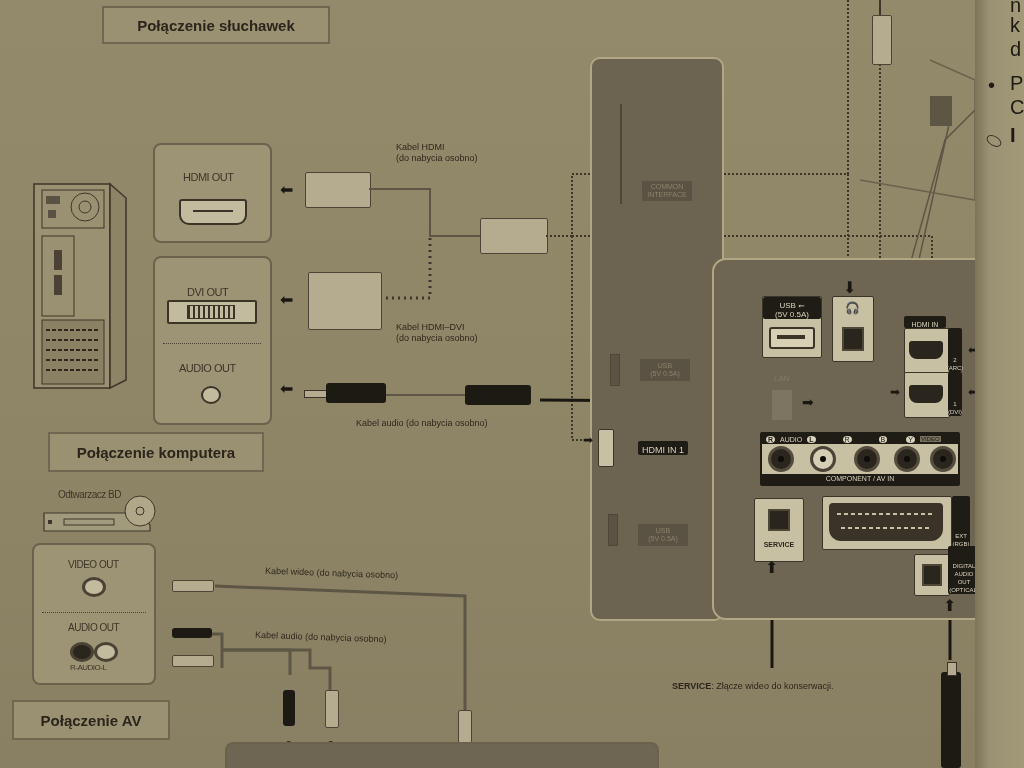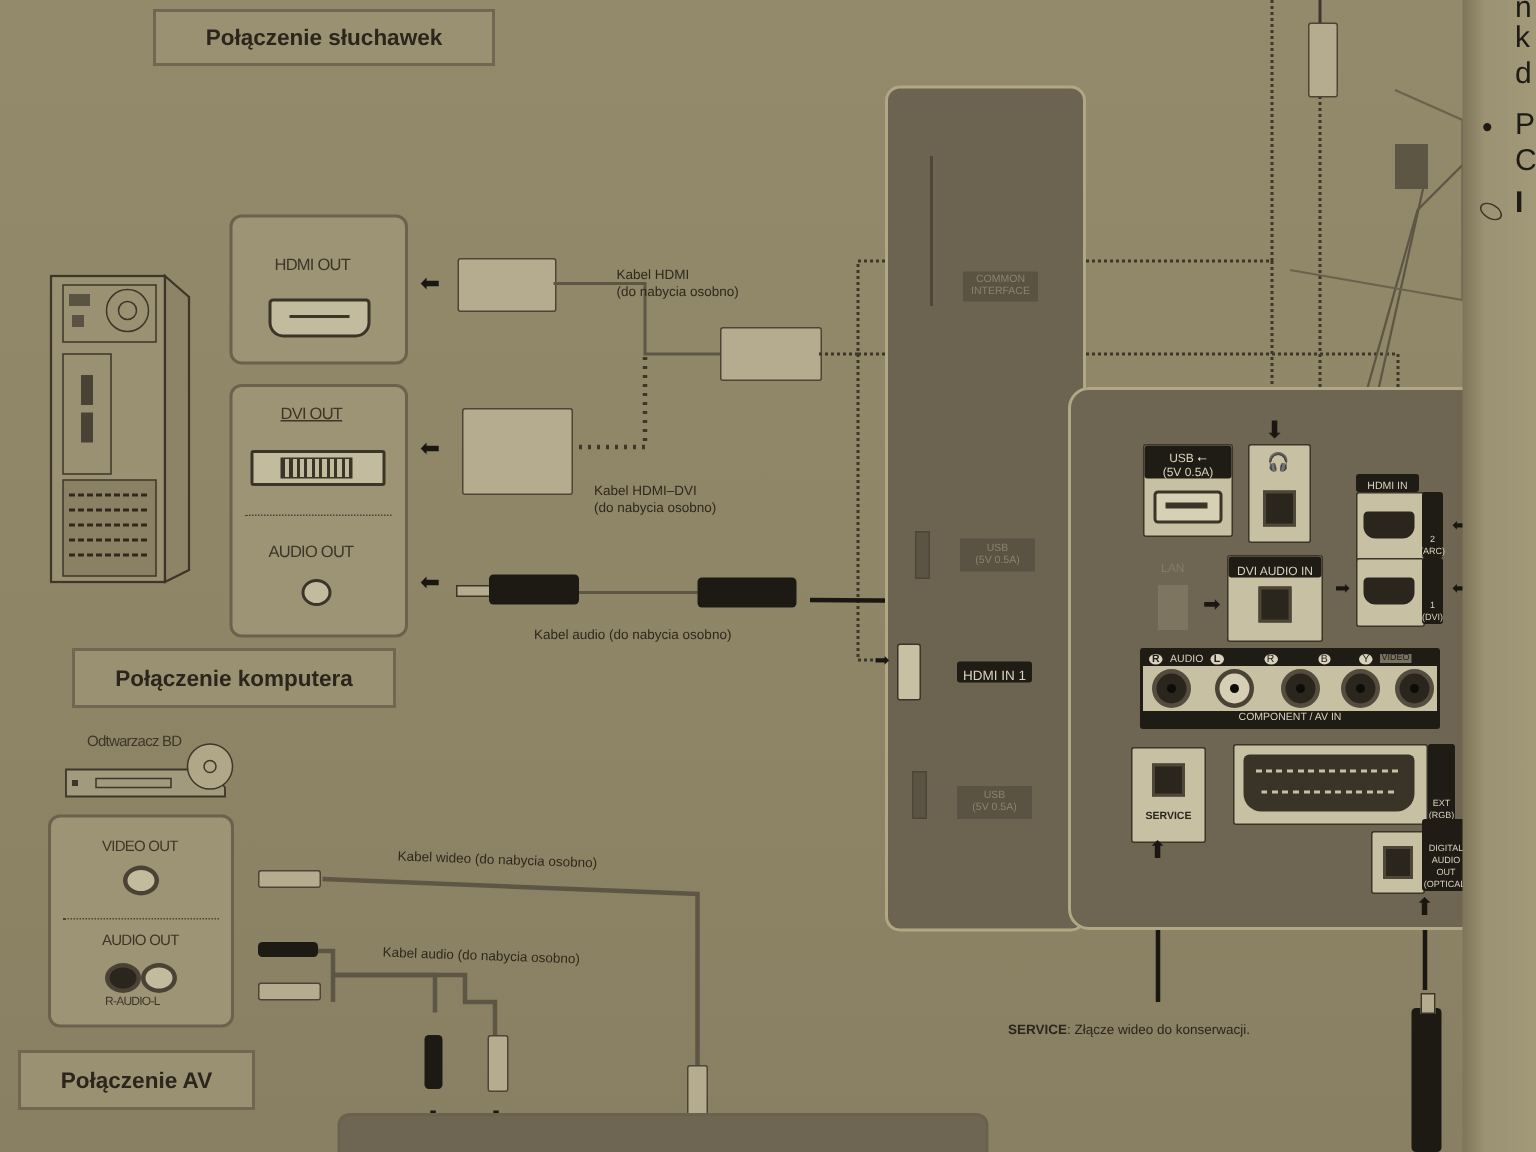--- a/index.html
+++ b/index.html
@@ -97,21 +97,21 @@
   </svg>
 
   <div class="port-box" style="left:153px; top:143px; width:115px; height:96px;">
     <span class="port-caption" style="left:28px; top:26px;">HDMI OUT</span>
     <div style="position:absolute; left:24px; top:54px; width:64px; height:22px; border:2px solid #3b3428; border-radius:3px 3px 10px 10px; background:#c3bb9e;">
       <div style="position:absolute; left:12px; top:9px; width:40px; height:2px; background:#3b3428;"></div>
     </div>
   </div>
 
   <div class="port-box" style="left:153px; top:256px; width:115px; height:165px;">
-    <span class="port-caption" style="left:32px; top:12px;text-decoration:underline;">DVI OUT</span>
+    <span class="port-caption" style="left:32px; top:28px;">DVI OUT</span>
     <div style="position:absolute; left:12px; top:42px; width:86px; height:20px; border:2px solid #3b3428; border-radius:2px; background:#c3bb9e;">
       <div style="position:absolute; left:18px; top:3px; width:46px; height:12px; border:1px solid #3b3428; background:repeating-linear-gradient(90deg,#3b3428 0 2px,#c3bb9e 2px 5px);"></div>
     </div>
     <div style="position:absolute; left:8px; top:85px; width:98px; border-top:1px dotted #4a4335;"></div>
     <span class="port-caption" style="left:24px; top:104px;">AUDIO OUT</span>
     <div style="position:absolute; left:46px; top:128px; width:16px; height:14px; border-radius:50%; border:2px solid #3b3428; background:#c3bb9e;"></div>
   </div>
 
   <div class="arrow" style="left:280px; top:182px;">⬅</div>
   <div class="arrow" style="left:280px; top:292px;">⬅</div>
@@ -135,21 +135,21 @@
     <line x1="540" y1="400" x2="810" y2="402" stroke="#1a1712" stroke-width="3"></line>
     <line x1="772" y1="570" x2="772" y2="668" stroke="#1a1712" stroke-width="3"></line>
     <line x1="950" y1="606" x2="950" y2="660" stroke="#1a1712" stroke-width="3"></line>
     <polyline points="900,300 945,140 975,110" fill="none" stroke="#5d5645" stroke-width="1.5"></polyline>
     <polyline points="910,300 950,120" fill="none" stroke="#5d5645" stroke-width="1.5"></polyline>
     <polyline points="930,60 975,80 975,200 860,180" fill="none" stroke="#6a624c" stroke-width="1.5"></polyline>
   </svg>
   <div class="plug-light" style="left:872px; top:15px; width:18px; height:48px;"></div>
   <div style="position:absolute; left:930px; top:96px; width:22px; height:30px; background:#5d5645;"></div>
 
-  <div class="cable-caption" style="left:411px; top:142px;margin-top:36px;">
+  <div class="cable-caption" style="left:396px; top:142px;">
     <div>Kabel HDMI</div>
     <div>(do nabycia osobno)</div>
   </div>
 
   <div class="plug-light" style="left:308px; top:272px; width:72px; height:56px;"></div>
   <div class="cable-caption" style="left:396px; top:322px;">
     <div>Kabel HDMI–DVI</div>
     <div>(do nabycia osobno)</div>
   </div>
 
@@ -242,24 +242,20 @@
 
     <div class="light-port" style="left:118px; top:36px; width:40px; height:64px;">
       <div style="position:absolute; left:12px; top:4px; font-size:12px; filter:grayscale(1);">🎧</div>
       <div class="jack" style="left:9px; top:30px; width:18px; height:20px;"></div>
     </div>
     <div class="arrow" style="left:129px; top:20px;">⬇</div>
 
     <div style="position:absolute; left:60px; top:114px; font-size:8px; color:#857c64;">LAN</div>
     <div style="position:absolute; left:58px; top:130px; width:20px; height:30px; background:#7e7560;"></div>
 
-    <div class="light-port" style="left:104px; top:110px; width:62px; height:56px;">
-      <div class="dark-label" style="left:0; top:0; width:62px; height:14px; font-size:8px;">DVI AUDIO IN</div>
-      <div class="jack" style="left:20px; top:20px; width:18px; height:20px;"></div>
-    </div>
     <div class="arrow" style="left:88px; top:134px; font-size:14px;">➡</div>
 
     <div class="dark-label" style="left:190px; top:56px; width:42px; height:12px; font-size:7px;">HDMI IN</div>
     <div class="light-port" style="left:190px; top:68px; width:44px; height:44px;">
       <div style="position:absolute; left:4px; top:12px; width:34px; height:18px; border-radius:3px 3px 8px 8px; background:#2a251d;"></div>
     </div>
     <div class="dark-label" style="left:234px; top:68px; width:14px; height:44px; font-size:6px; line-height:8px;">
       <div>
           <div>2</div>
           <div>(ARC)</div>

